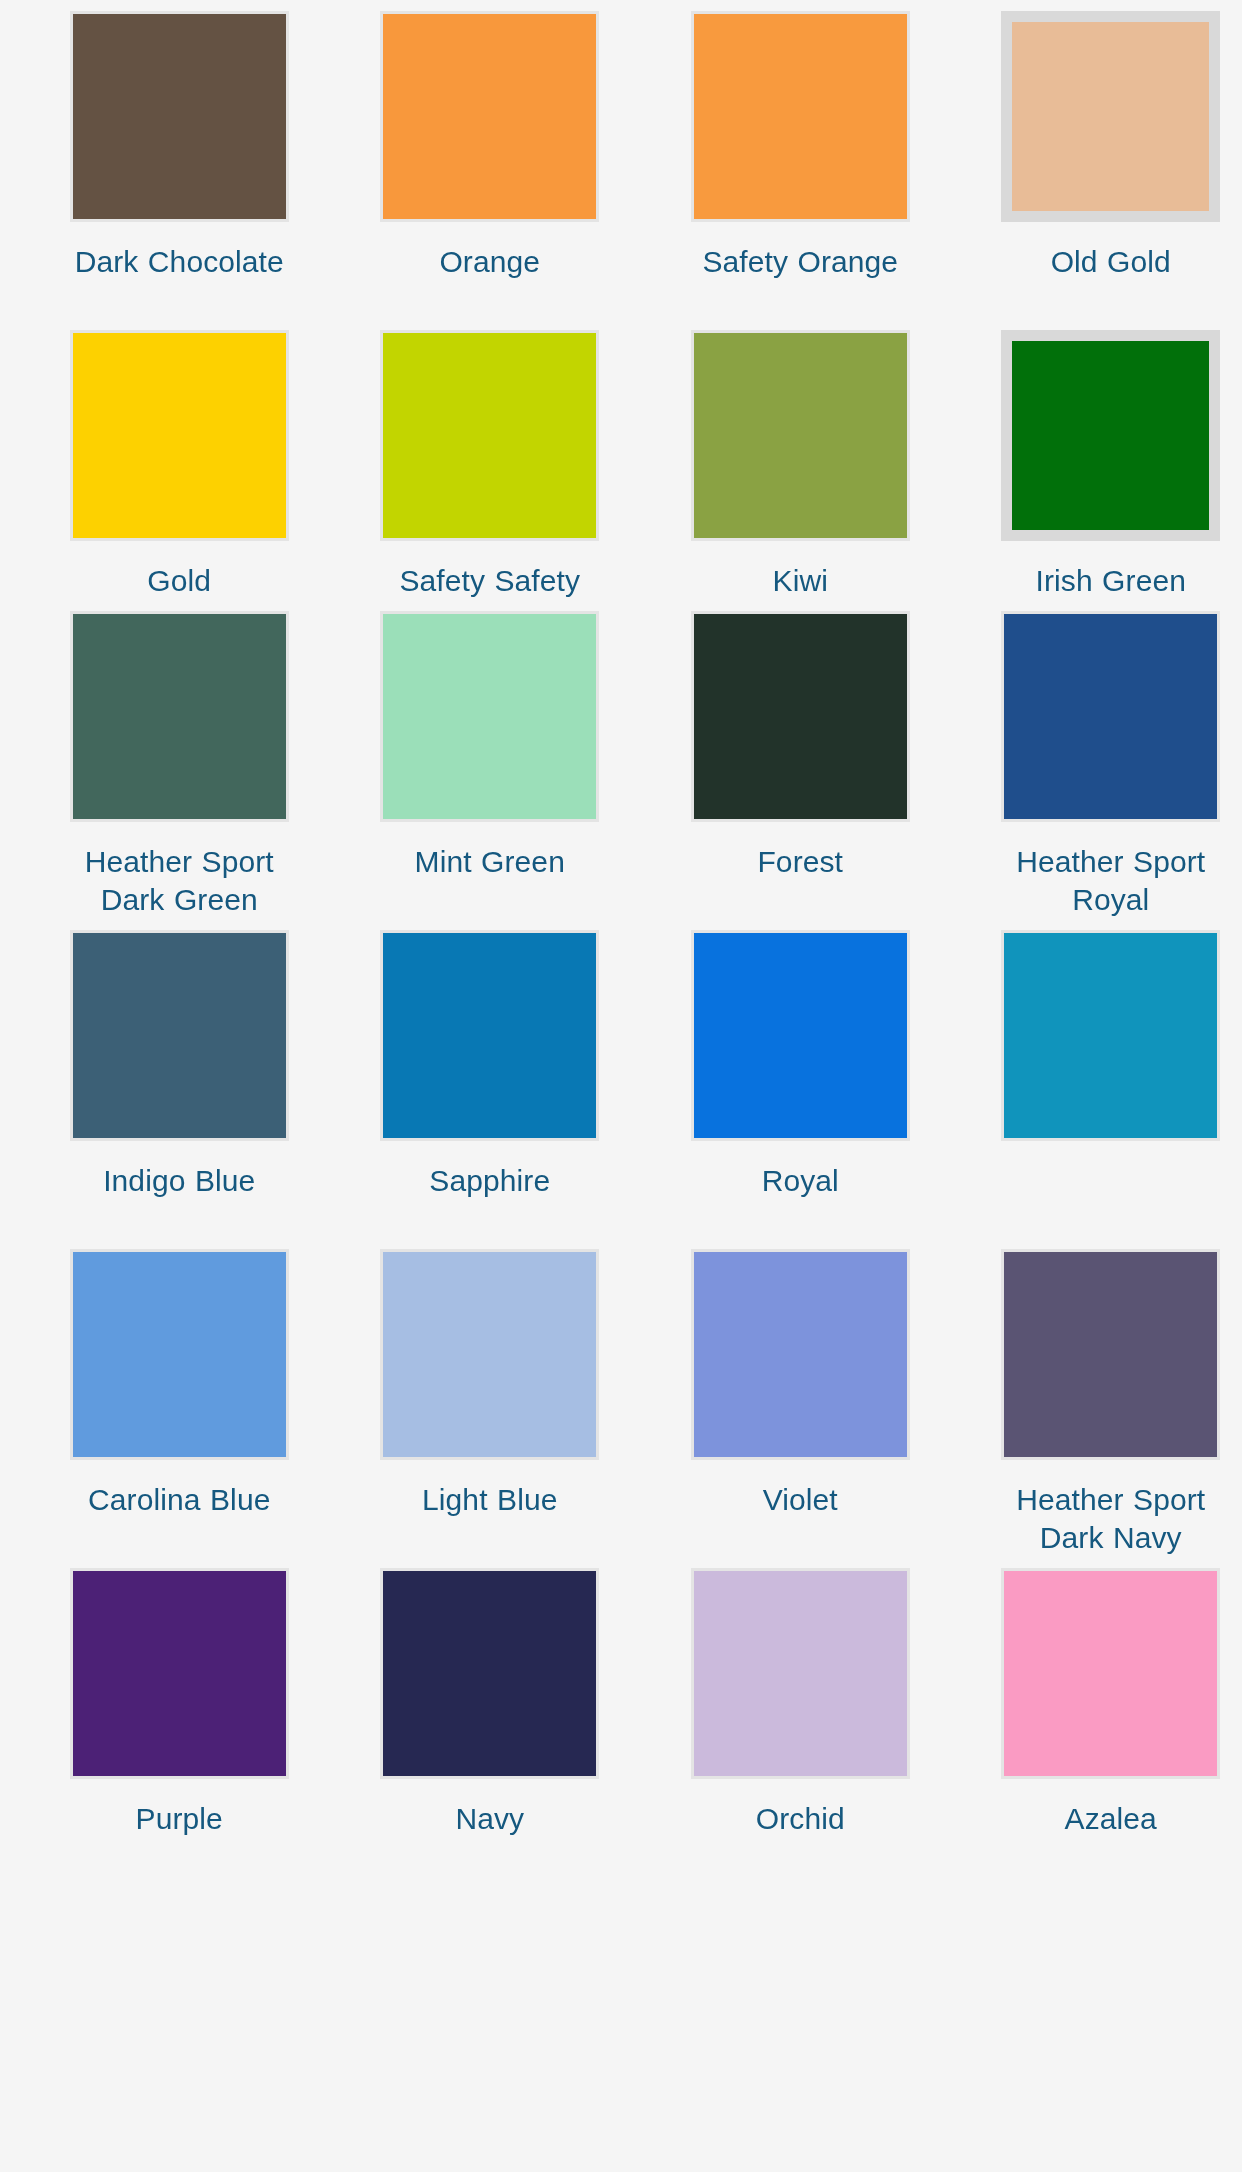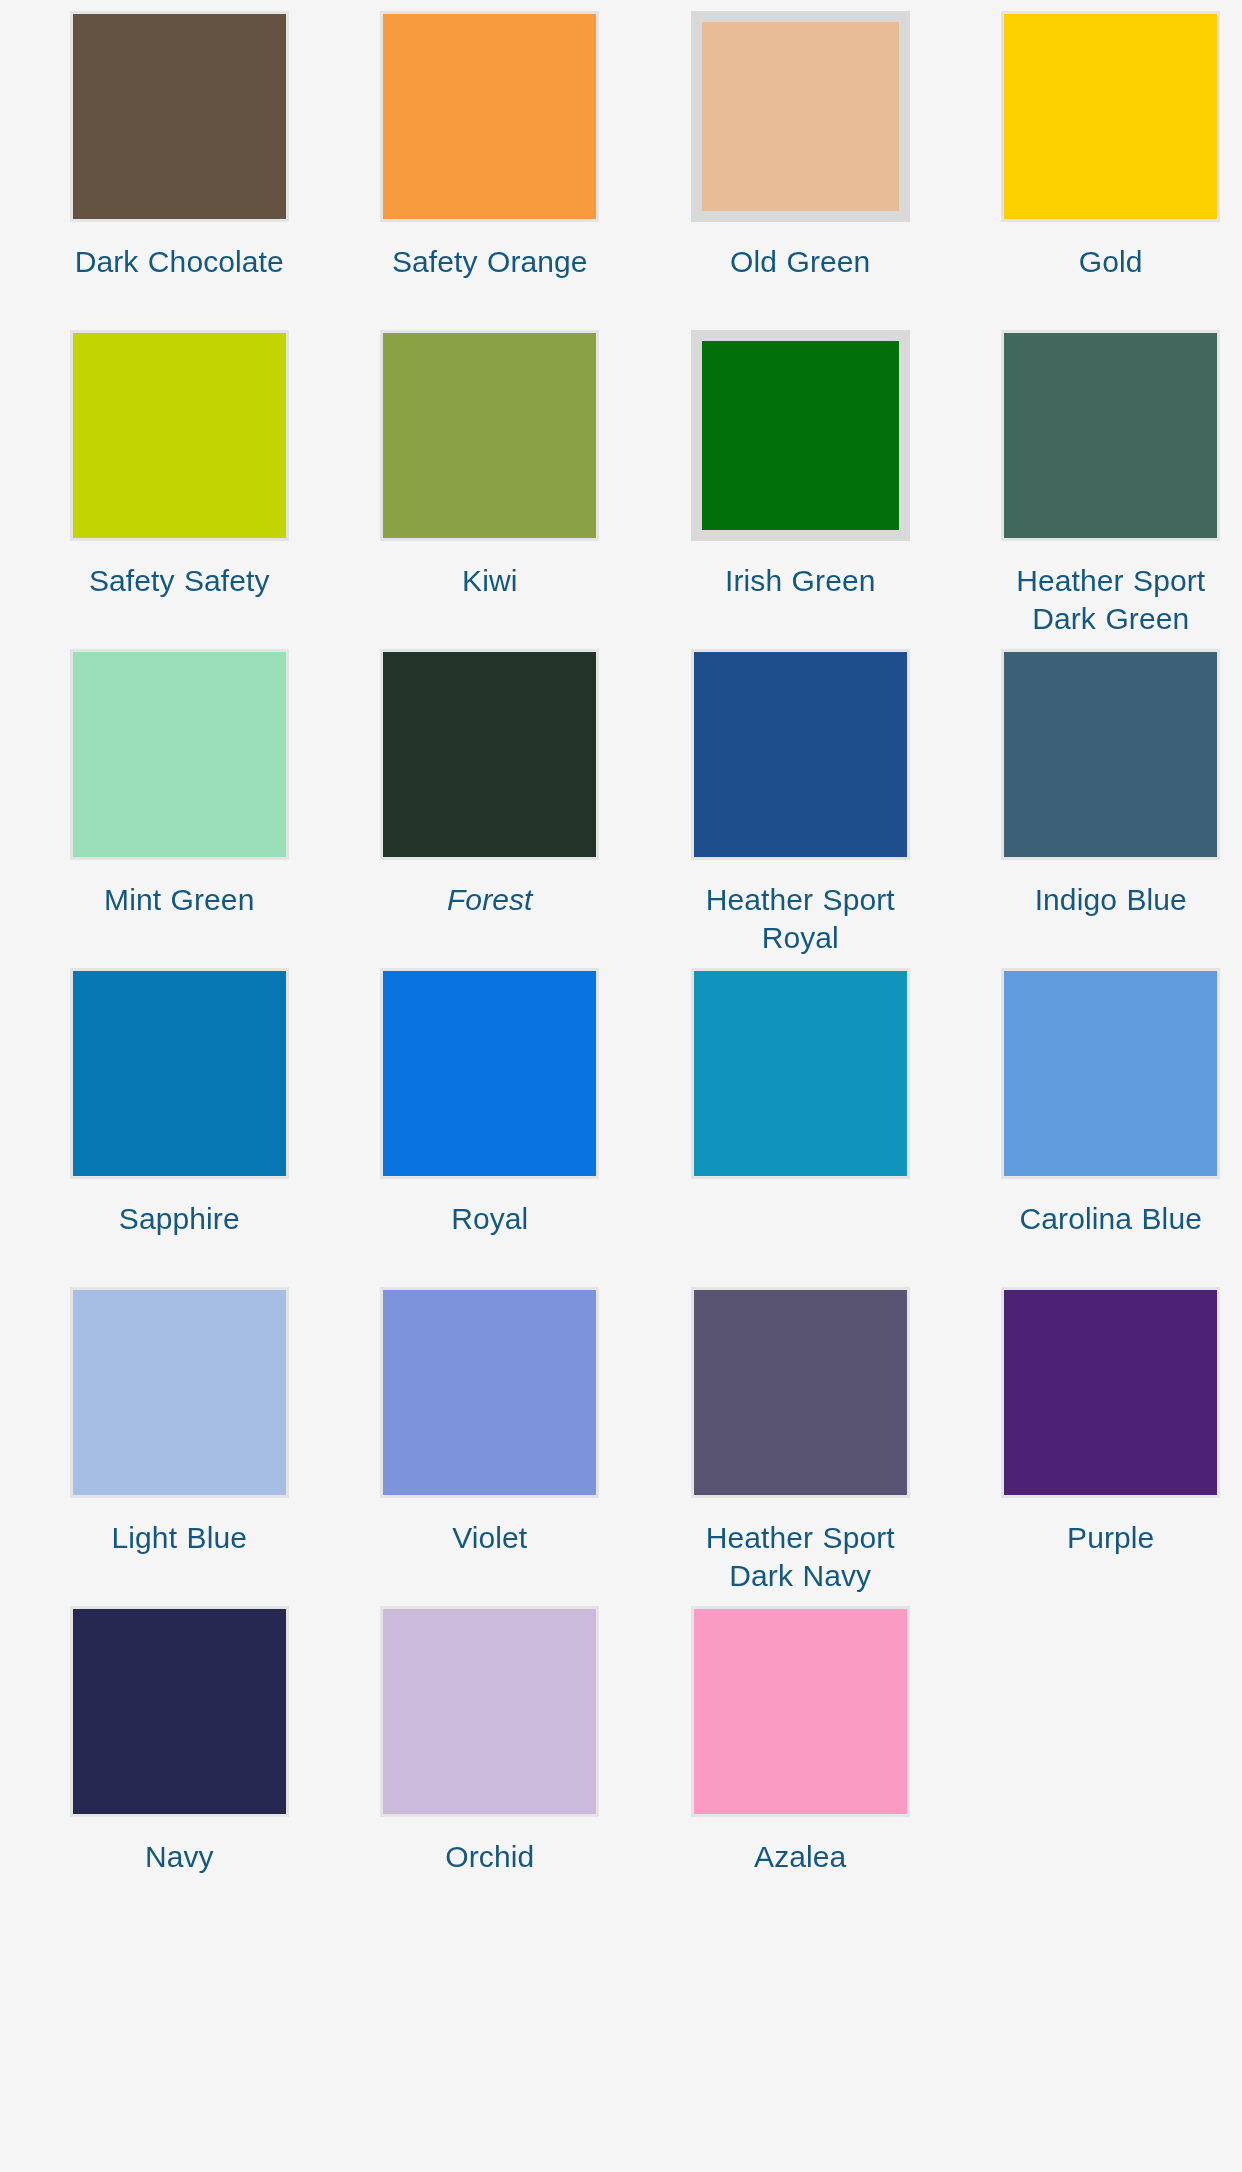--- a/index.html
+++ b/index.html
@@ -73,29 +73,35 @@
 
 <div id="swatch-grid">
     <div class="swatch-cell">
       <div class="swatch-frame">
         <div class="swatch-chip" style="background: rgb(100, 82, 67);"></div>
       </div>
       <div class="swatch-label" style="min-height: 76px;">Dark Chocolate</div>
     </div>
     <div class="swatch-cell">
       <div class="swatch-frame">
+        <div class="swatch-chip" style="background: rgb(248, 152, 60);"></div>
+      </div>
+      <div class="swatch-label" style="min-height: 76px;">Orange</div>
+    </div>
+    <div class="swatch-cell">
+      <div class="swatch-frame">
         <div class="swatch-chip" style="background: rgb(248, 154, 62);"></div>
       </div>
       <div class="swatch-label" style="min-height: 76px;">Safety Orange</div>
     </div>
     <div class="swatch-cell">
       <div class="swatch-frame is-selected">
         <div class="swatch-chip" style="background: rgb(232, 188, 151);"></div>
       </div>
-      <div class="swatch-label" style="min-height: 76px;">Old Green</div>
+      <div class="swatch-label" style="min-height: 76px;">Old Gold</div>
     </div>
     <div class="swatch-cell">
       <div class="swatch-frame">
         <div class="swatch-chip" style="background: rgb(253, 209, 0);"></div>
       </div>
       <div class="swatch-label" style="min-height: 38px;">Gold</div>
     </div>
     <div class="swatch-cell">
       <div class="swatch-frame">
         <div class="swatch-chip" style="background: rgb(194, 213, 0);"></div>
@@ -123,21 +129,21 @@
     <div class="swatch-cell">
       <div class="swatch-frame">
         <div class="swatch-chip" style="background: rgb(155, 223, 185);"></div>
       </div>
       <div class="swatch-label" style="min-height: 76px;">Mint Green</div>
     </div>
     <div class="swatch-cell">
       <div class="swatch-frame">
         <div class="swatch-chip" style="background: rgb(34, 51, 42);"></div>
       </div>
-      <div class="swatch-label" style="min-height: 76px; font-style: italic;">Forest</div>
+      <div class="swatch-label" style="min-height: 76px;">Forest</div>
     </div>
     <div class="swatch-cell">
       <div class="swatch-frame">
         <div class="swatch-chip" style="background: rgb(31, 78, 140);"></div>
       </div>
       <div class="swatch-label" style="min-height: 76px;">Heather Sport Royal</div>
     </div>
     <div class="swatch-cell">
       <div class="swatch-frame">
         <div class="swatch-chip" style="background: rgb(60, 96, 118);"></div>

